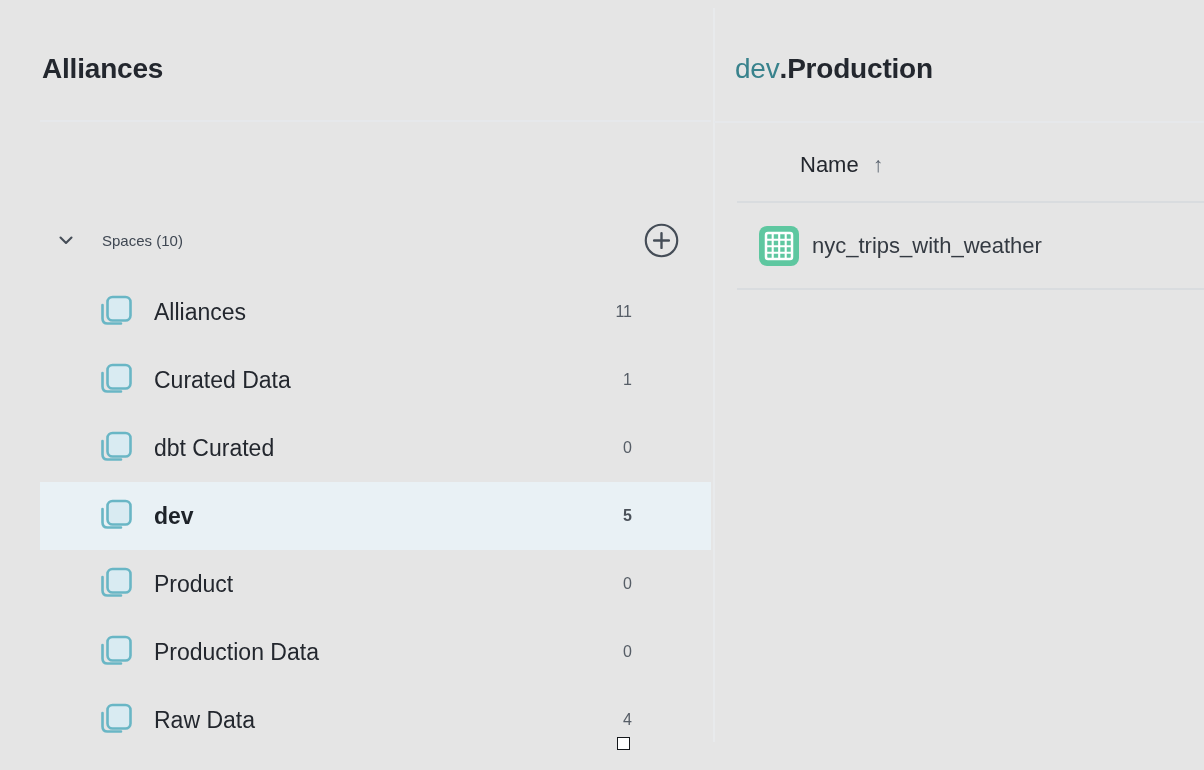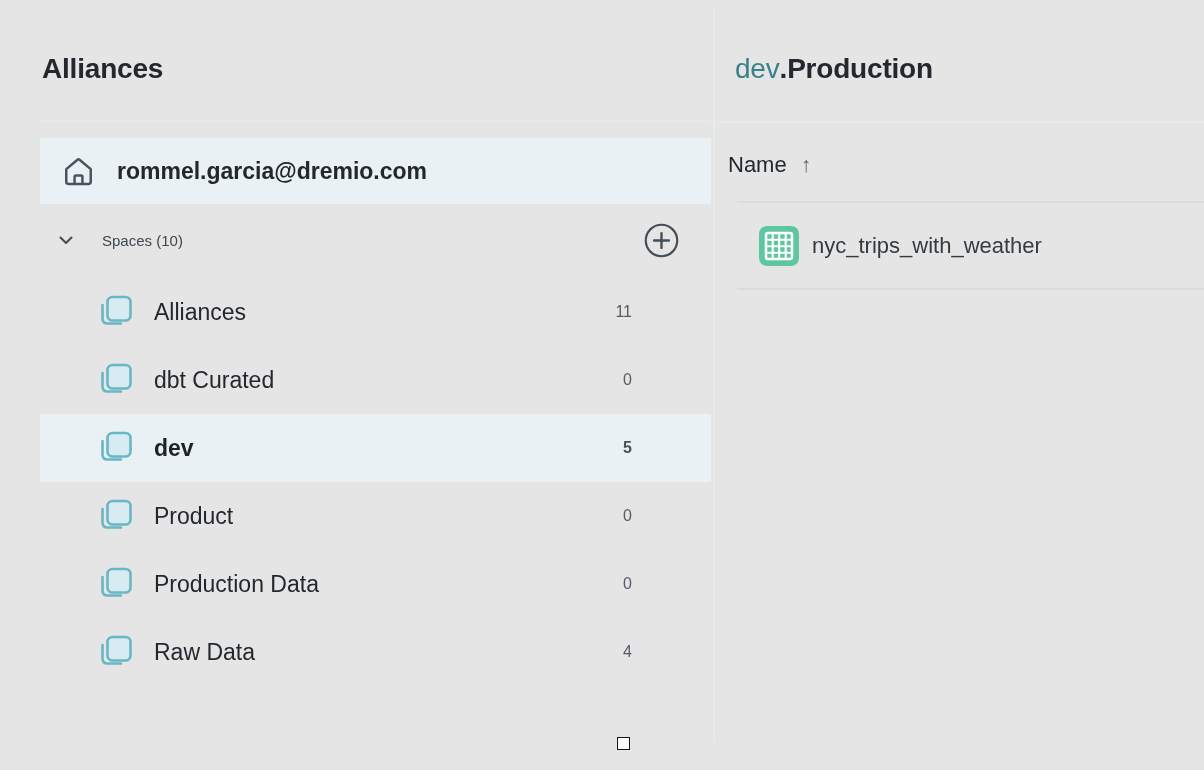--- a/index.html
+++ b/index.html
@@ -67,21 +67,21 @@
     position:absolute; left:735px; top:53px;
     font-size:28px; letter-spacing:-0.2px; white-space:nowrap;
   }
   .right-title .space-link { color:#38828C; font-weight:400; cursor:pointer; }
   .right-title .sep, .right-title .ds-name { color:#23272E; font-weight:700; }
   .right-hr {
     position:absolute; left:714px; top:121px; width:490px; height:1.5px;
     background:#E6E8EB;
   }
   .table-header {
-    position:absolute; left:728px; top:150px; height:30px;
+    position:absolute; left:800px; top:150px; height:30px;
     display:flex; align-items:center; cursor:pointer;
   }
   .table-header .col-label { font-size:22px; font-weight:500; color:#23272E; }
   .table-header .sort-arrow { margin-left:14px; font-size:21px; color:#59626E; }
   .th-hr {
     position:absolute; left:737px; top:201px; width:467px; height:1.5px;
     background:#D9DCDF;
   }
   .dataset-row {
     position:absolute; left:737px; top:203px; width:467px; height:85px;
@@ -94,29 +94,20 @@
   }
 </style>
 </head>
 <body>
 
 <div class="screen">
 
   <div class="left-title">Alliances</div>
   <div class="left-hr"></div>
 
-  <div class="home-row">
-    <span style="display:flex">
-      <svg width="35" height="35" viewBox="0 0 24 24" fill="none" stroke="#4A525C" stroke-width="1.7" stroke-linejoin="round" stroke-linecap="round">
-        <path d="M3.6 10.4 L11.3 3.9 a1.1 1.1 0 0 1 1.4 0 L20.4 10.4 V19.1 a1.4 1.4 0 0 1 -1.4 1.4 H5 a1.4 1.4 0 0 1 -1.4 -1.4 Z"></path>
-        <path d="M9.3 20.3 v-4.6 a0.9 0.9 0 0 1 0.9 -0.9 h3.6 a0.9 0.9 0 0 1 0.9 0.9 v4.6"></path>
-      </svg>
-    </span>
-    <span class="label">rommel.garcia@dremio.com</span>
-  </div>
 
   <div class="spaces-header">
     <span class="chev">
       <svg width="24" height="24" viewBox="0 0 24 24" fill="none" stroke="#454D57" stroke-width="2.1" stroke-linecap="round" stroke-linejoin="round">
         <path d="M6.5 9.5 L12 15 L17.5 9.5"></path>
       </svg>
     </span>
     <span class="label">Spaces (10)</span>
     <button class="add-btn">
       <span style="display:flex">
@@ -134,20 +125,30 @@
       <span class="icon">
         <svg width="40" height="40" viewBox="0 0 40 40" fill="none">
           <path d="M7.5 13 V26.5 Q7.5 31.5 12.5 31.5 H26" stroke="#69B6C5" stroke-width="2.6" stroke-linecap="round"></path>
           <rect x="12.5" y="5" width="23" height="23.5" rx="5" fill="#D9EBF2" stroke="#69B6C5" stroke-width="2.6"></rect>
         </svg>
       </span>
       <span class="label">Alliances</span>
       <span class="count">11</span>
     </div>
 
+    <div class="space-row">
+      <span class="icon">
+        <svg width="40" height="40" viewBox="0 0 40 40" fill="none">
+          <path d="M7.5 13 V26.5 Q7.5 31.5 12.5 31.5 H26" stroke="#69B6C5" stroke-width="2.6" stroke-linecap="round"></path>
+          <rect x="12.5" y="5" width="23" height="23.5" rx="5" fill="#D9EBF2" stroke="#69B6C5" stroke-width="2.6"></rect>
+        </svg>
+      </span>
+      <span class="label">Curated Data</span>
+      <span class="count">1</span>
+    </div>
 
     <div class="space-row">
       <span class="icon">
         <svg width="40" height="40" viewBox="0 0 40 40" fill="none">
           <path d="M7.5 13 V26.5 Q7.5 31.5 12.5 31.5 H26" stroke="#69B6C5" stroke-width="2.6" stroke-linecap="round"></path>
           <rect x="12.5" y="5" width="23" height="23.5" rx="5" fill="#D9EBF2" stroke="#69B6C5" stroke-width="2.6"></rect>
         </svg>
       </span>
       <span class="label">dbt Curated</span>
       <span class="count">0</span>

